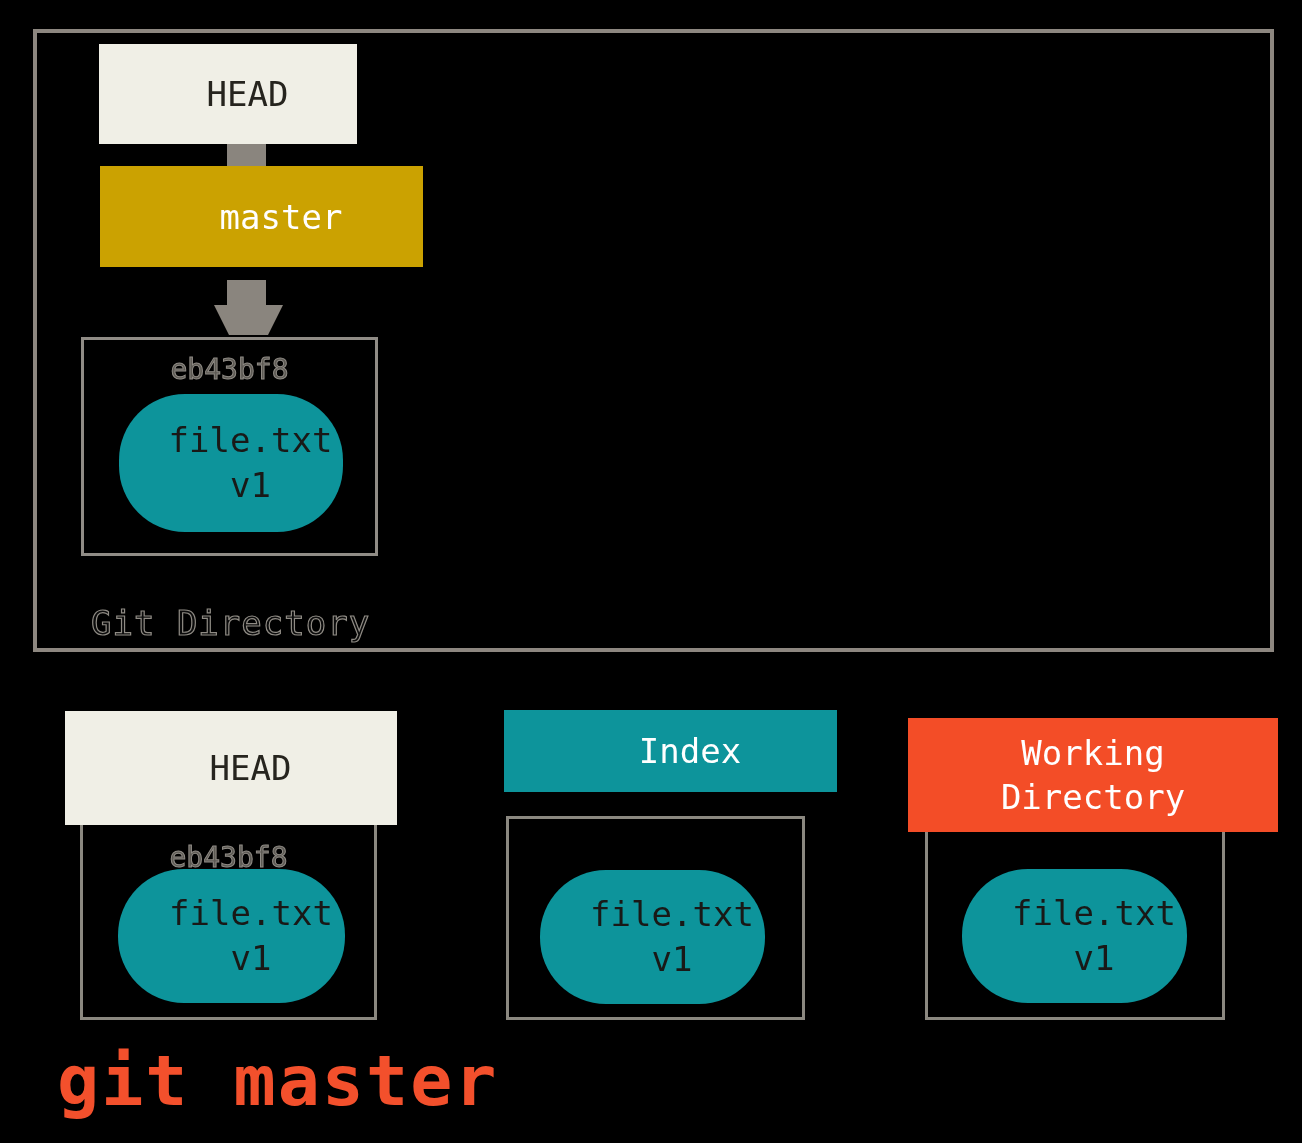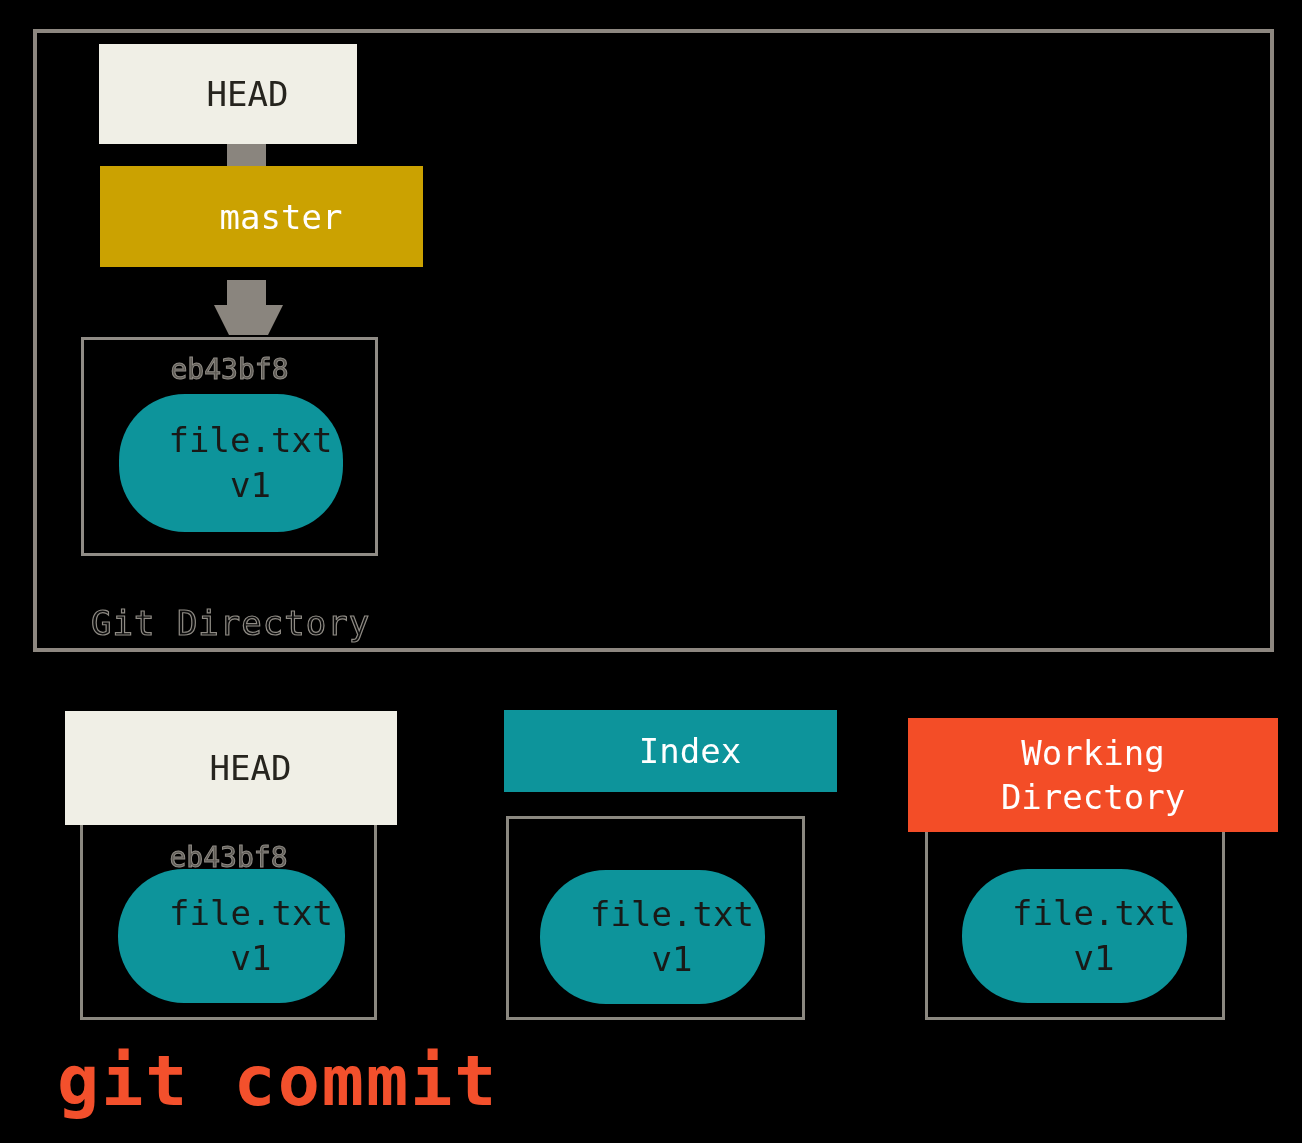--- a/index.html
+++ b/index.html
@@ -105,13 +105,13 @@
 
 <div class="abs center col-header hdr-workdir">
   <span>Working Directory</span>
 </div>
 <div class="abs col-box box-workdir"></div>
 <div class="abs blob blob-workdir">
   <div>file.txt</div>
   <div>v1</div>
 </div>
 
-<div class="abs command-text">git commit</div>
+<div class="abs command-text">git master</div>
 
 </body></html>

